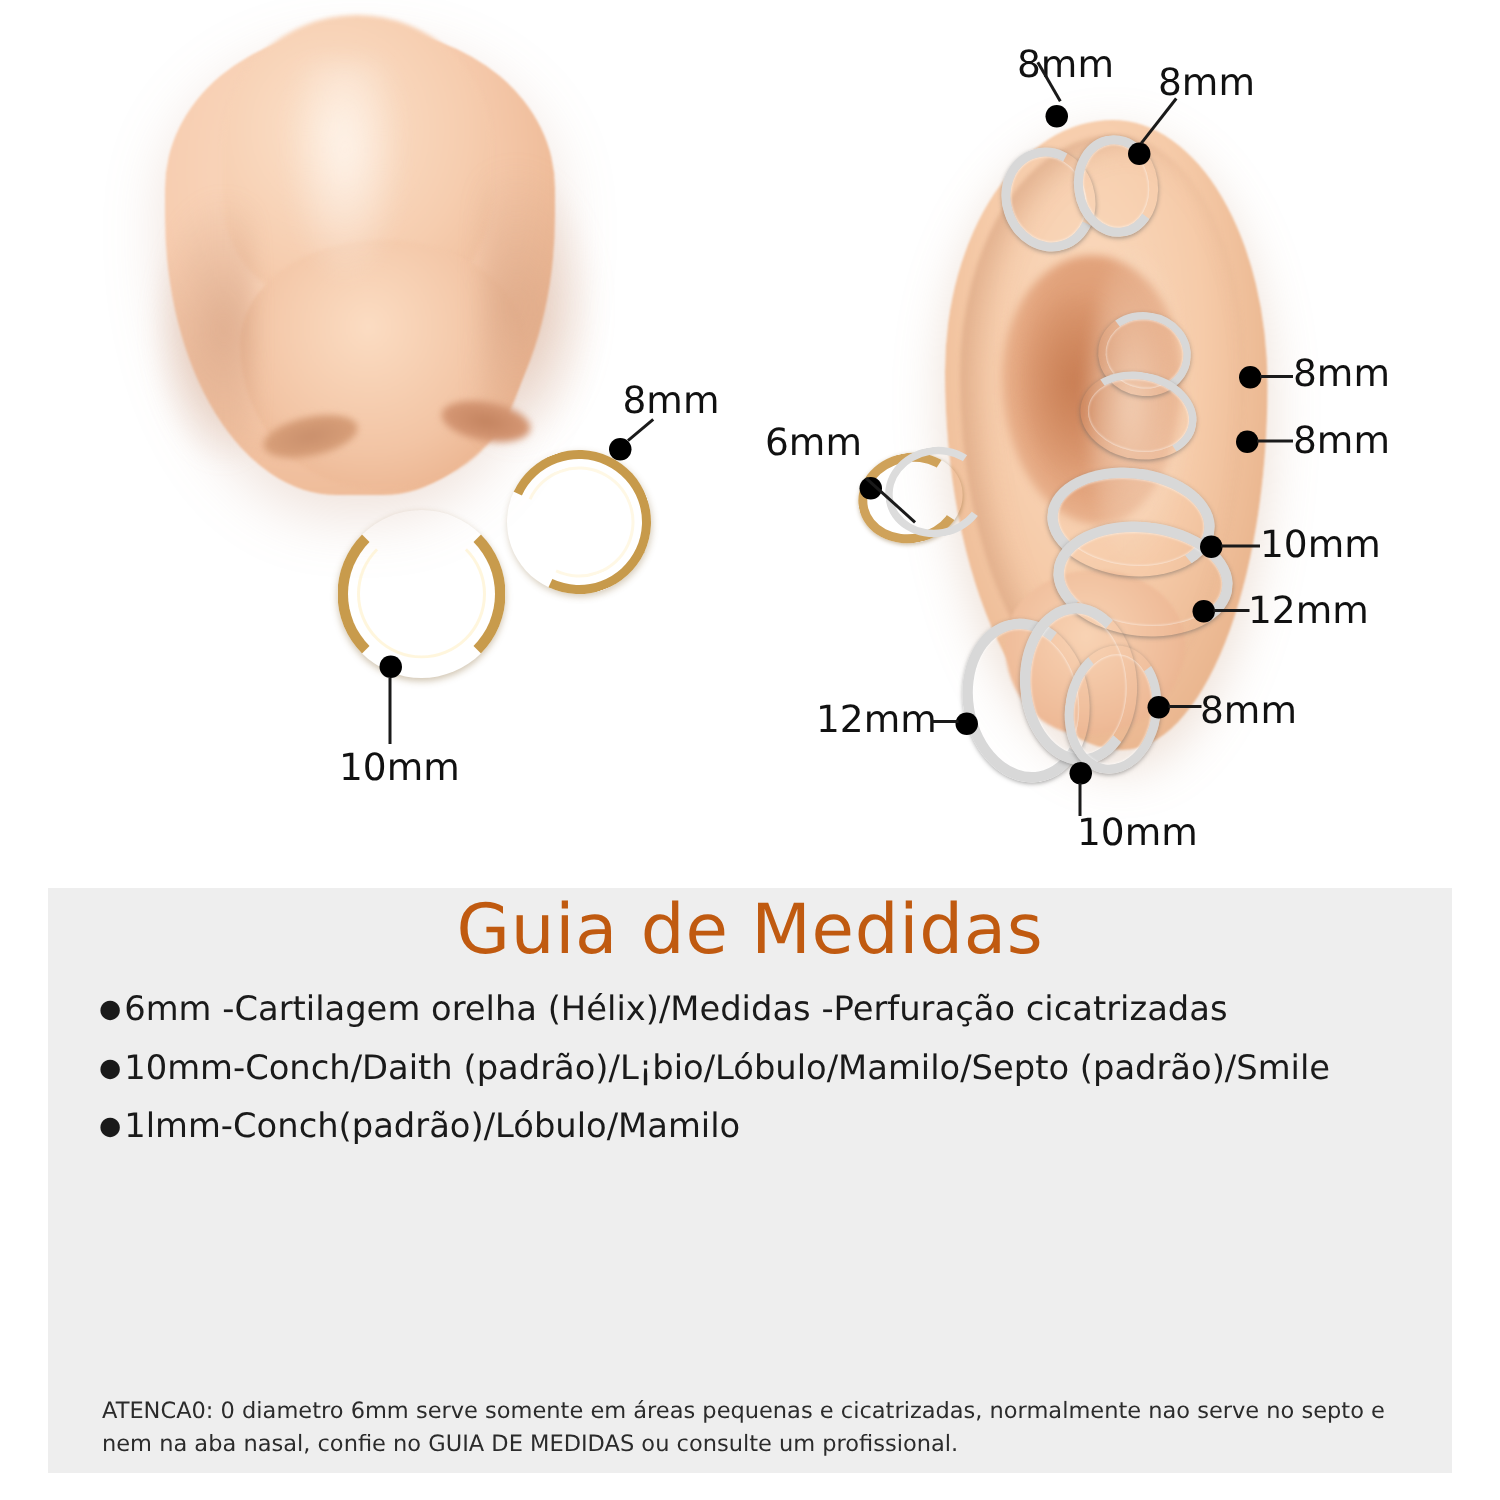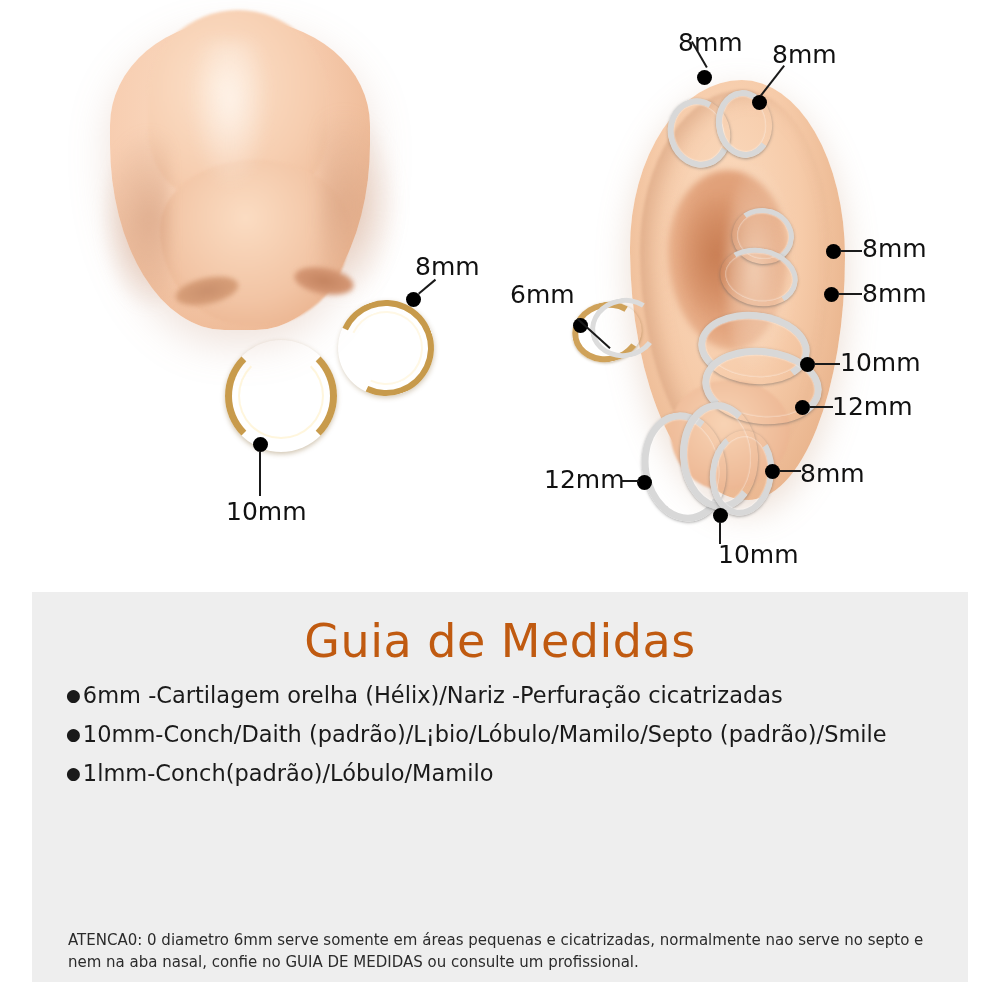--- a/index.html
+++ b/index.html
@@ -307,21 +307,20 @@
     top: 592px;
     width: 936px;
     height: 390px;
     background: #eeeeee;
   }
   .guide-title {
     text-align: center;
     color: #c05a10;
     font-size: 46px;
     font-family: "DejaVu Sans", sans-serif;
-    padding-top: 22px;
     letter-spacing: 0.5px;
   }
   .guide-list {
     margin: 10px 0 0 0;
     padding: 0 30px 0 34px;
     list-style: none;
   }
   .guide-list li {
     font-size: 22.5px;
     color: #1a1a1a;
@@ -436,21 +435,21 @@
       <div class="callout-label" style="left:718px; top:540px;">10mm</div>
       <div class="dot" style="left:713px; top:508px;"></div>
       <div class="leader" style="left:721px; top:522px; width:22px; transform:rotate(90deg);"></div>
     </div>
   </div>
 
   <div class="guide">
     <div class="guide-title">Guia de Medidas</div>
     <ul class="guide-list">
       <li>
-        <span class="bullet">●</span><span>6mm -Cartilagem orelha (Hélix)/Nariz -Perfuração cicatrizadas</span>
+        <span class="bullet">●</span><span>6mm -Cartilagem orelha (Hélix)/Medidas -Perfuração cicatrizadas</span>
       </li>
       <li>
         <span class="bullet">●</span><span>10mm-Conch/Daith (padrão)/L¡bio/Lóbulo/Mamilo/Septo (padrão)/Smile</span>
       </li>
       <li>
         <span class="bullet">●</span><span>1lmm-Conch(padrão)/Lóbulo/Mamilo</span>
       </li>
     </ul>
     <div class="guide-note">ATENCA0: 0 diametro 6mm serve somente em áreas pequenas e cicatrizadas, normalmente nao serve no septo e nem na aba nasal, confie no GUIA DE MEDIDAS ou consulte um profissional.</div>
   </div>

